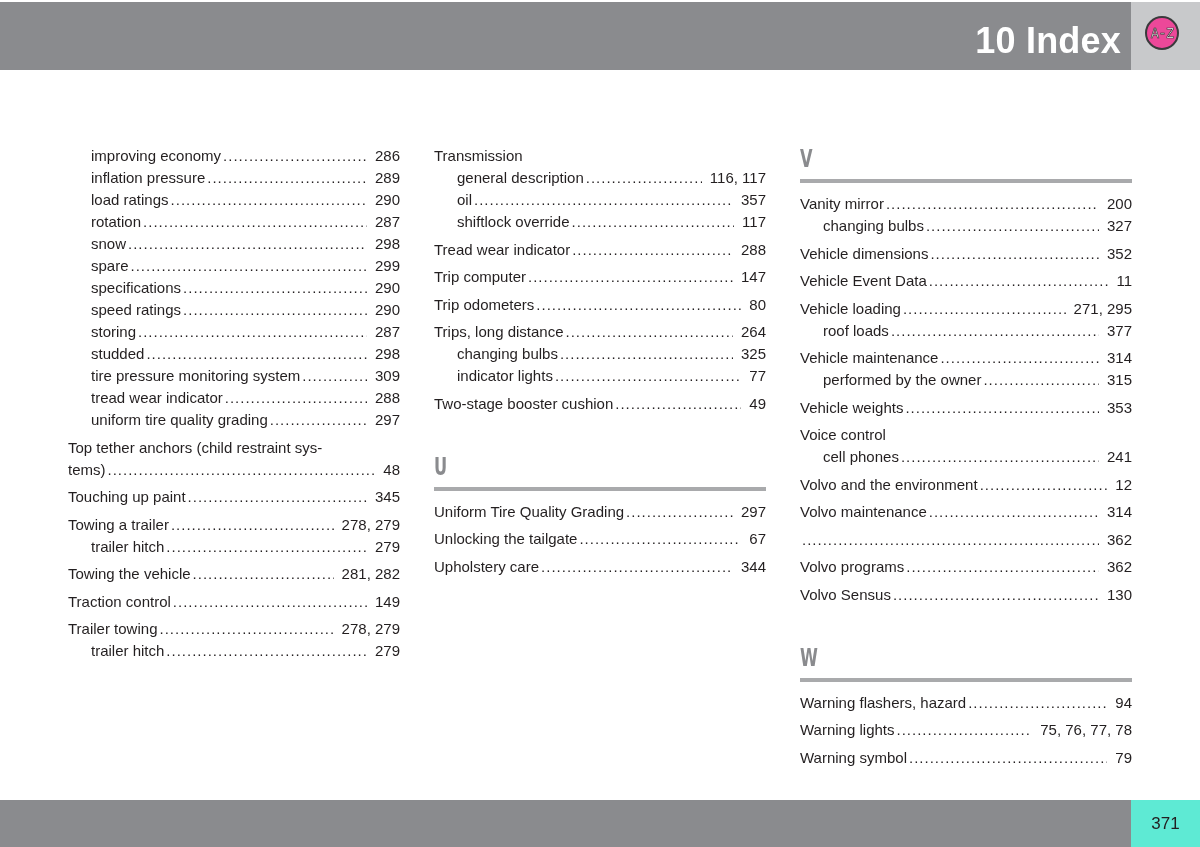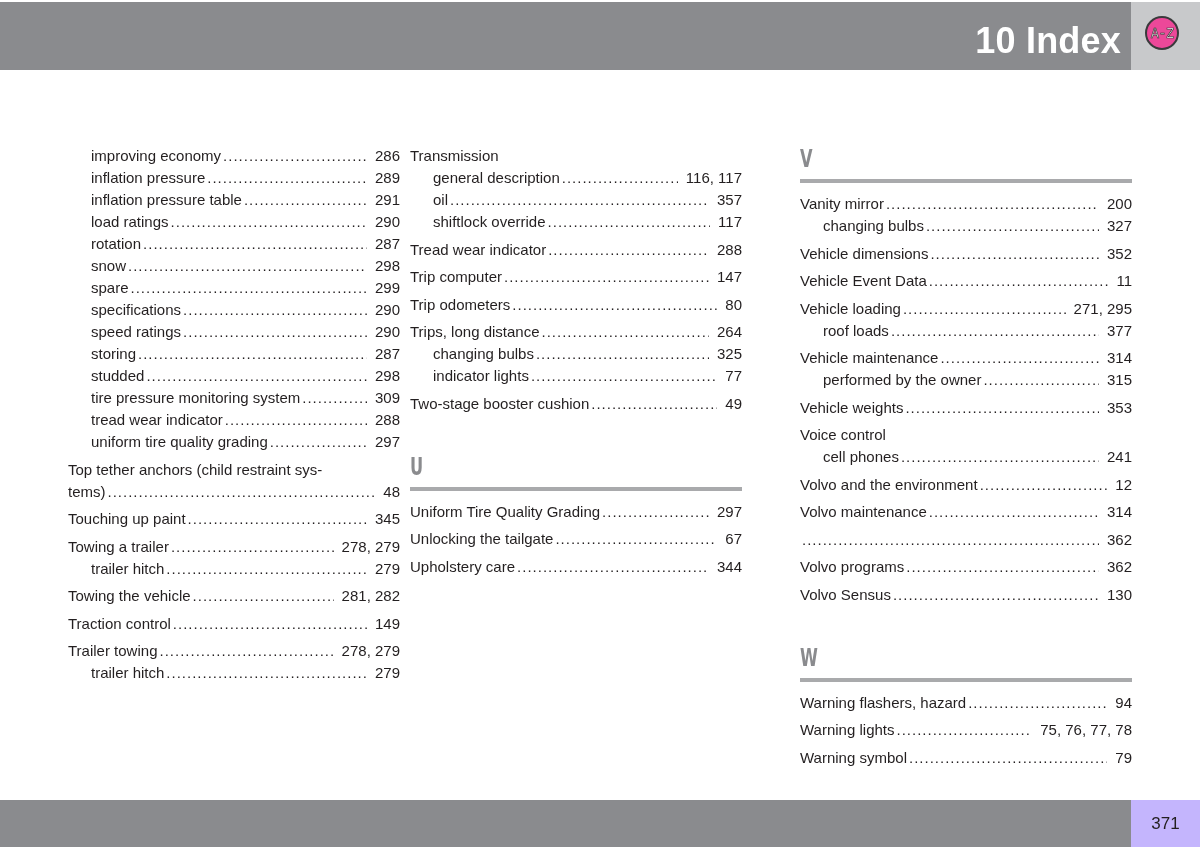--- a/index.html
+++ b/index.html
@@ -35,31 +35,31 @@
   }
   .side-tab span {
     position:absolute; left:7px; top:7px; font-size:13px; color:#231f20;
   }
   .footer-bar {
     position:absolute; left:0; top:800px; width:1131px; height:47px;
     background:#8a8b8e;
   }
   .footer-box {
     position:absolute; left:1131px; top:800px; width:69px; height:47px;
-    background:#c4b5fd;
+    background:#5eead4;
   }
   .page-number {
     position:absolute; left:0; width:69px; top:14px; text-align:center;
     font-size:17px; color:#231f20;
   }
   .col {
     position:absolute; top:145px; width:332px;
   }
   .col-1 { left:68px; }
-  .col-2 { left:410px; }
+  .col-2 { left:434px; }
   .col-3 { left:800px; }
   .entry {
     display:flex; align-items:baseline;
     font-size:15px; line-height:22px; white-space:nowrap;
   }
   .entry.gap { margin-top:5.5px; }
   .entry.sub { padding-left:23px; }
   .entry .label { flex:0 0 auto; }
   .entry .dots {
     flex:1 1 auto; overflow:hidden; margin:0 2px;
@@ -98,25 +98,20 @@
       <span class="label">improving economy</span>
       <span class="dots"></span>
       <span class="pages">286</span>
     </div>
   <div class="entry sub">
       <span class="label">inflation pressure</span>
       <span class="dots"></span>
       <span class="pages">289</span>
     </div>
   <div class="entry sub">
-      <span class="label">inflation pressure table</span>
-      <span class="dots"></span>
-      <span class="pages">291</span>
-    </div>
-  <div class="entry sub">
       <span class="label">load ratings</span>
       <span class="dots"></span>
       <span class="pages">290</span>
     </div>
   <div class="entry sub">
       <span class="label">rotation</span>
       <span class="dots"></span>
       <span class="pages">287</span>
     </div>
   <div class="entry sub">

